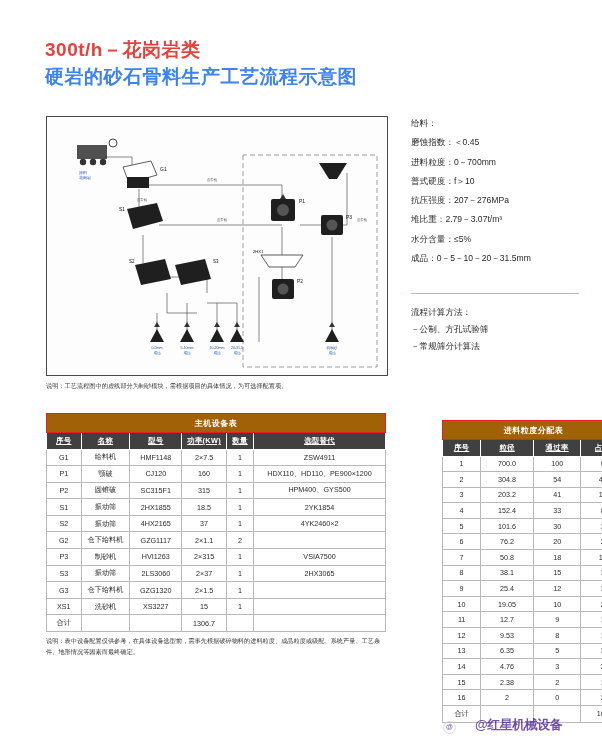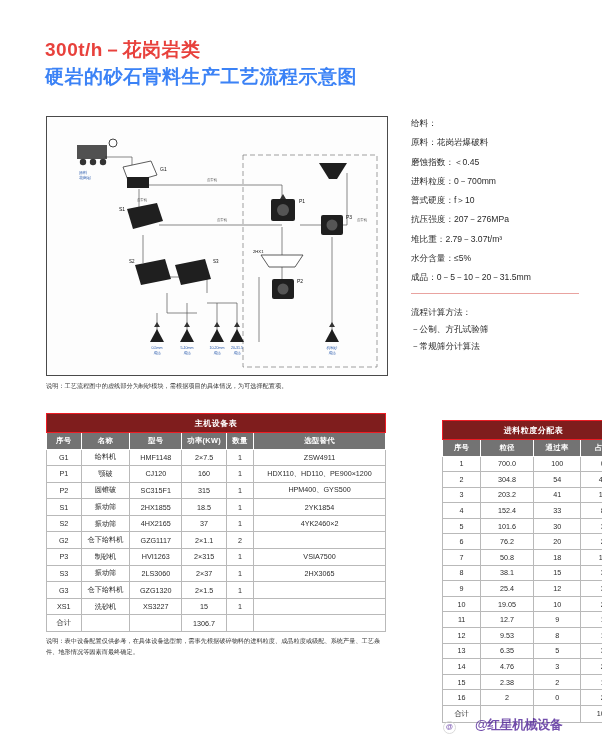--- a/index.html
+++ b/index.html
@@ -35,28 +35,28 @@
   .spec-sep{
     position:absolute;left:411px;top:293px;width:168px;height:1px;
     background:#e9a3a0;
   }
   .calc-panel{position:absolute;left:411px;top:304px;width:180px;}
   .calc-line{font-size:8.6px;line-height:17px;color:#2a2a2a;white-space:nowrap;}
 
   
   table{border-collapse:collapse;width:100%;}
   .tbl-title td{
-    background:#7f1d1d;color:#fff;font-size:8px;font-weight:bold;
+    background:#a16207;color:#fff;font-size:8px;font-weight:bold;
     text-align:center;padding:4px 0 3px;border:1px solid #ed1c24;
     letter-spacing:.5px;
   }
   .tbl-head td{
-    background:#737373;color:#fff;font-size:7.4px;font-weight:bold;
+    background:#404040;color:#fff;font-size:7.4px;font-weight:bold;
     text-align:center;padding:3px 0 2.5px;
-    border:1px solid #ffffff;letter-spacing:.3px;
+    border:1px solid #ffffff;letter-spacing:.3px;text-decoration:underline;
   }
   tbody td{
     border:1px solid #b9b9b9;font-size:7.2px;color:#2b2b2b;
     text-align:center;padding:2.8px 1px;background:#fff;
     white-space:nowrap;
   }
 
   
   .main-table-wrap{position:absolute;left:46px;top:413px;width:340px;}
   .main-table col.c0{width:10.2%}
@@ -219,21 +219,20 @@
         <path d="M167 210 L173 210 L170 205 Z"></path>
         <path d="M187 210 L193 210 L190 205 Z"></path>
         <path d="M282 210 L288 210 L285 205 Z"></path>
       </g>
     </svg>
   </div>
   <div class="flow-note">说明：工艺流程图中的虚线部分为制砂模块，需根据项目的具体情况，为可选择配置项。</div>
 
   <div class="spec-panel">
     <div class="spec-line">给料：</div>
-    <div class="spec-line">原料：花岗岩爆破料</div>
     <div class="spec-line">磨蚀指数：＜0.45</div>
     <div class="spec-line">进料粒度：0－700mm</div>
     <div class="spec-line">普式硬度：f＞10</div>
     <div class="spec-line">抗压强度：207－276MPa</div>
     <div class="spec-line">堆比重：2.79－3.07t/m³</div>
     <div class="spec-line">水分含量：≤5%</div>
     <div class="spec-line">成品：0－5－10－20－31.5mm</div>
   </div>
   <div class="spec-sep"></div>
   <div class="calc-panel">

